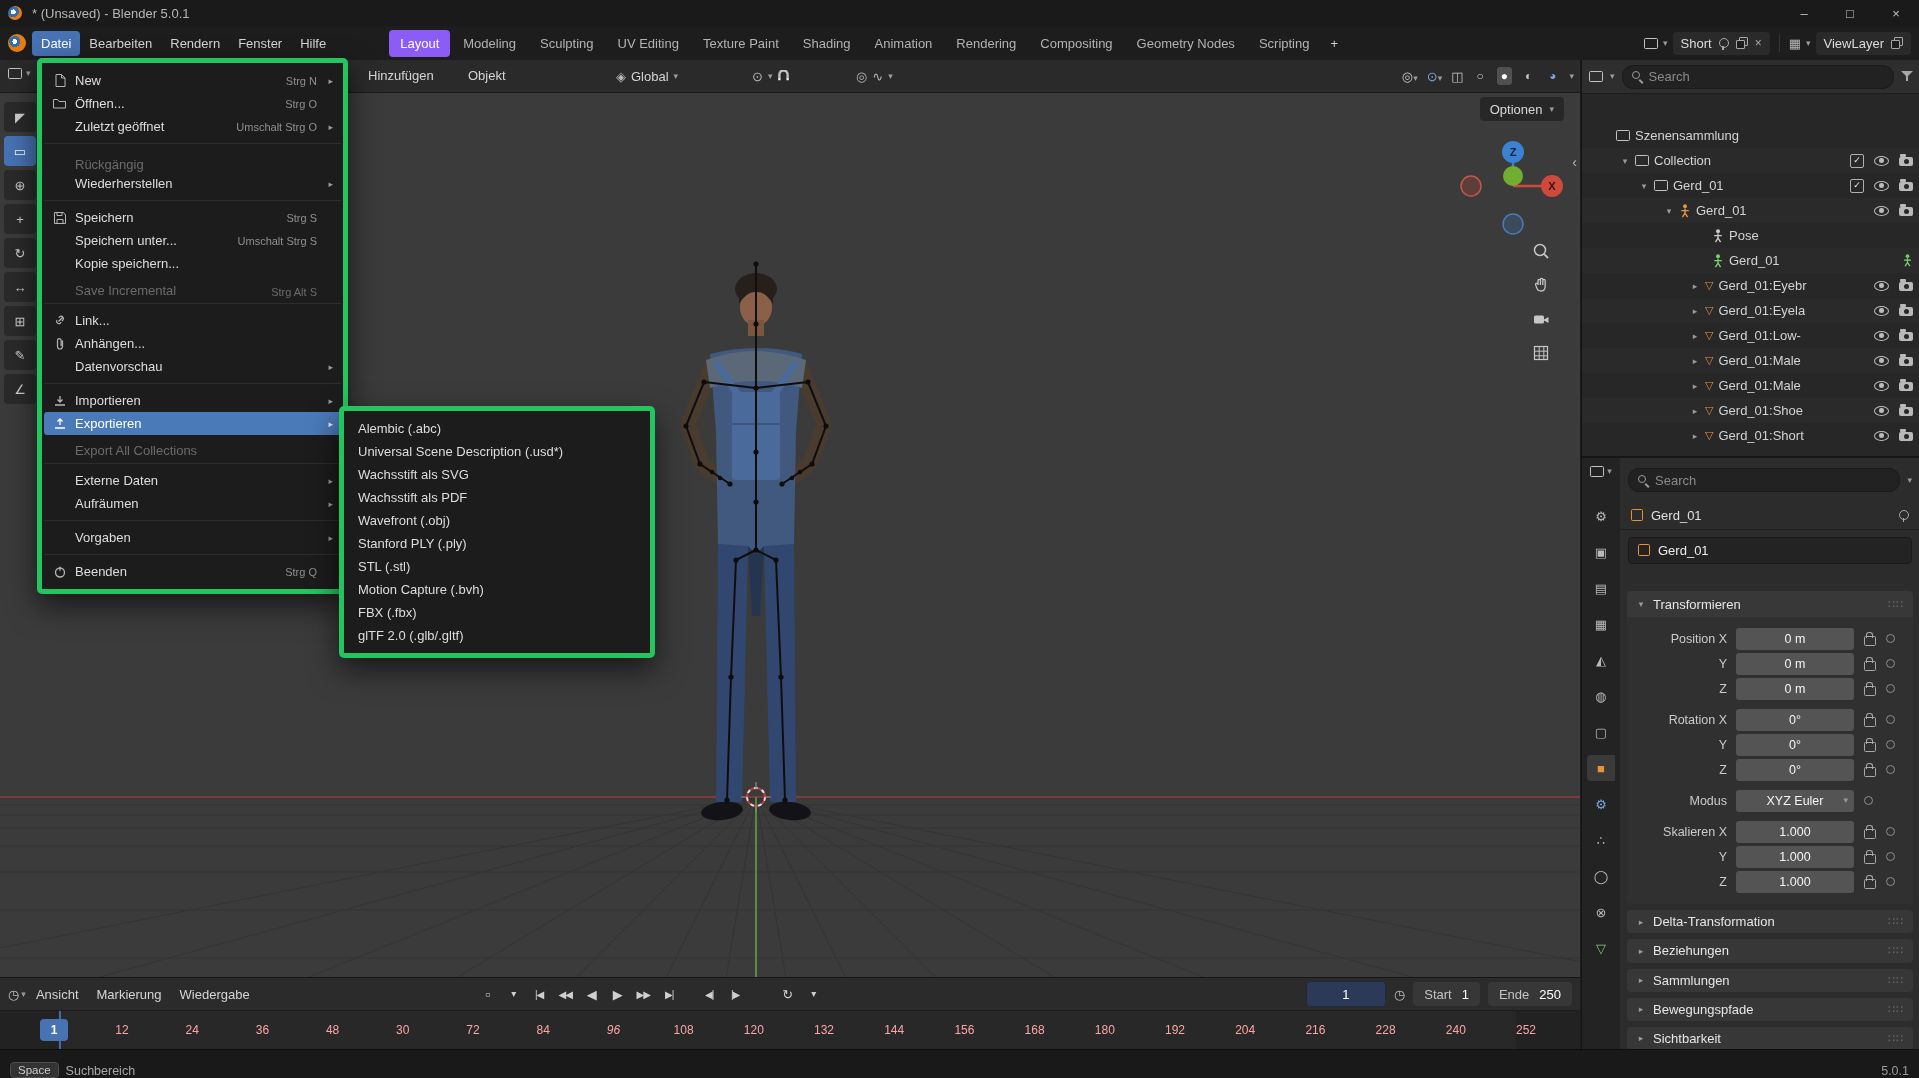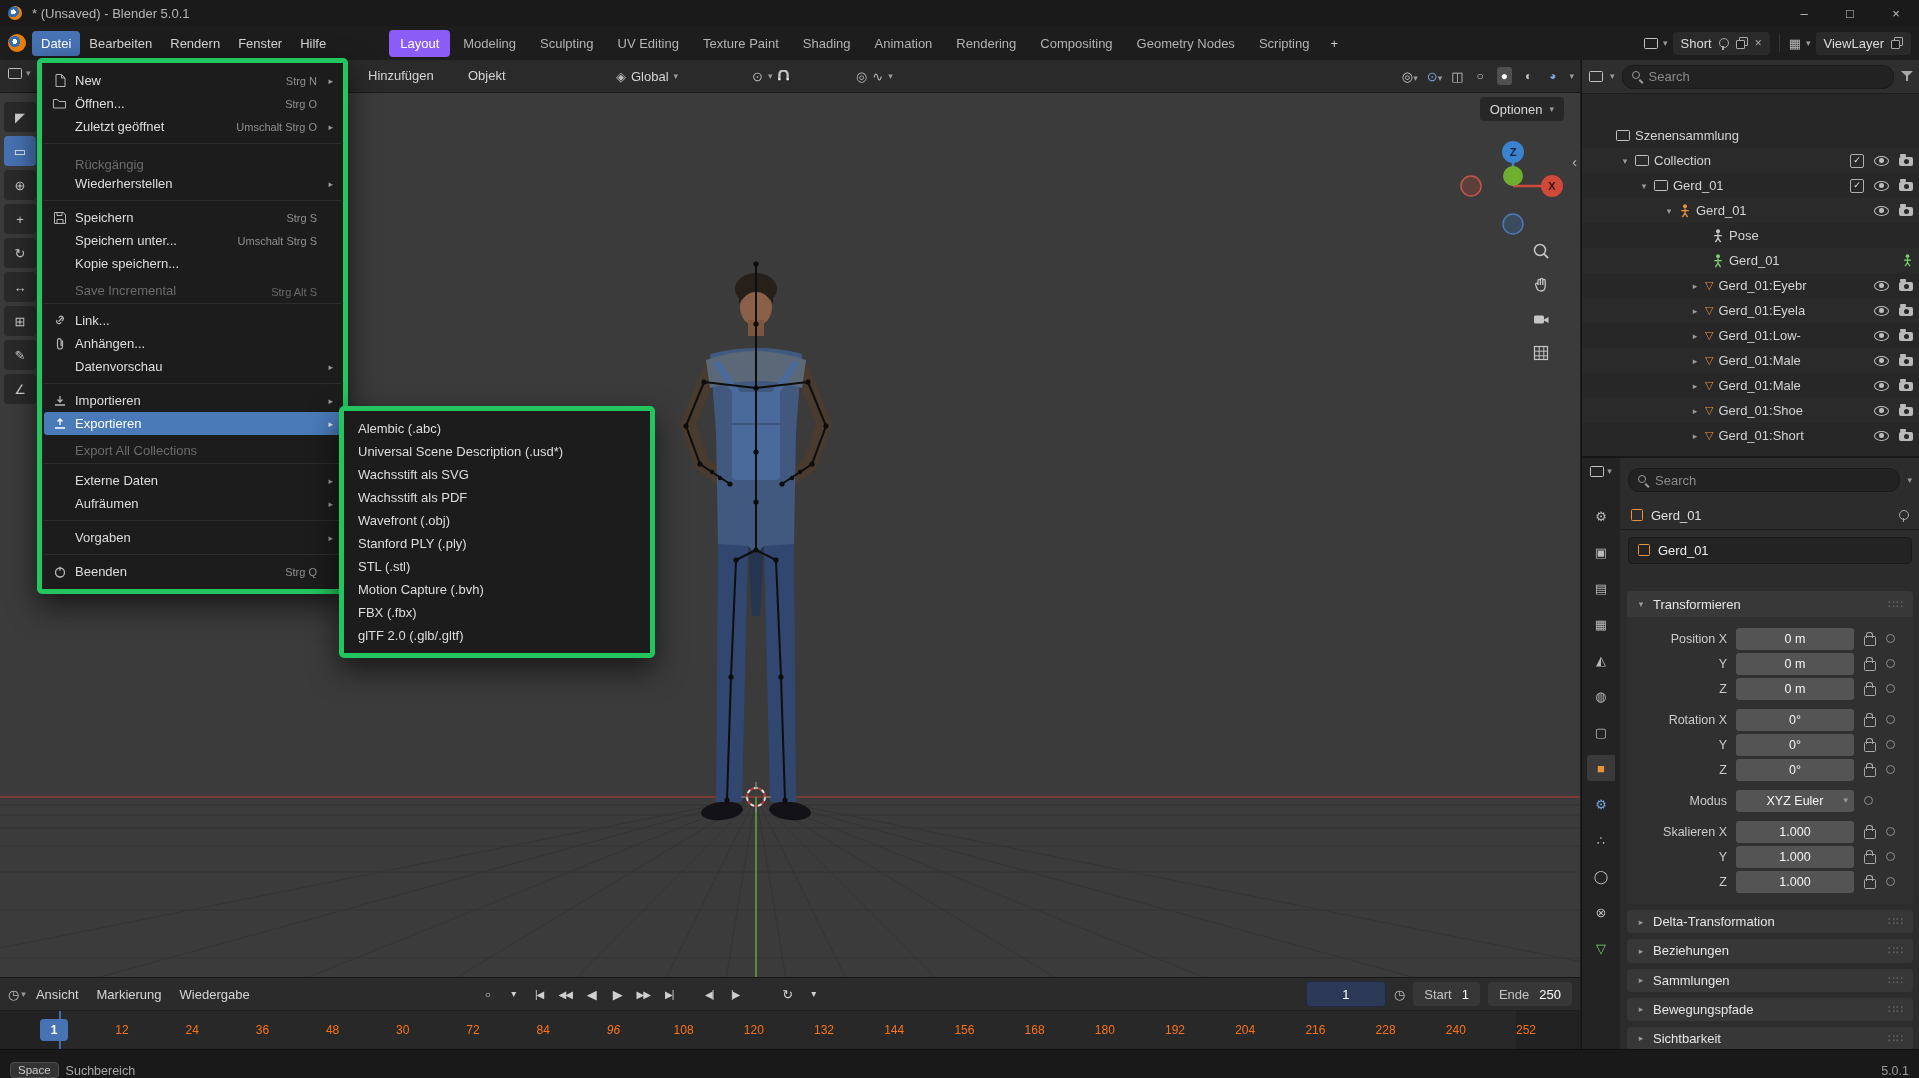--- a/index.html
+++ b/index.html
@@ -102,21 +102,21 @@
   .tl-playback{display:flex;align-items:center;margin-left:215px;gap:1px;}
   .pb{min-width:25px;height:24px;display:flex;align-items:center;justify-content:center;color:#cfcfcf;
       font-size:10px;letter-spacing:-1px;border-radius:3px;}
   .pb.big{font-size:13px;}
   .tl-fields{margin-left:auto;display:flex;align-items:center;gap:8px;}
   .f-frame{width:78px;height:24px;background:#2c3a57;border:1px solid #1e2a42;border-radius:4px;color:#fff;
            display:flex;align-items:center;justify-content:center;}
   .f-pill{height:24px;background:#373737;border-radius:4px;display:flex;align-items:center;gap:10px;padding:0 11px;}
   .f-pill .fl{color:#c3c3c3;} .f-pill .fv{color:#fff;}
   .tl-body{position:relative;height:39px;background:#282828;border-top:1px solid #1d1d1d;}
-  .ruler-num{position:absolute;top:12px;transform:translateX(-50%);color:#f97316;font-size:12px;}
+  .ruler-num{position:absolute;top:12px;transform:translateX(-50%);color:#fca5a5;font-size:12px;}
   .playhead-line{position:absolute;left:59px;top:0;bottom:0;width:2px;background:rgba(71,114,179,.9);}
   .playhead-badge{position:absolute;left:40px;top:8px;height:22px;min-width:28px;background:#4772b3;border-radius:4px;
                   color:#fff;font-weight:bold;font-size:12px;display:flex;align-items:center;justify-content:center;z-index:2;}
   .tl-shade-l{position:absolute;left:0;top:0;bottom:0;width:58px;background:rgba(0,0,0,.14);}
   .tl-shade-r{position:absolute;left:1516px;top:0;bottom:0;right:0;background:rgba(0,0,0,.14);}
 
   
   .rightcol{position:absolute;left:1581px;top:60px;width:338px;height:990px;background:#2c2c2c;border-left:1px solid #131313;}
   .outliner{position:absolute;top:0;left:0;right:0;height:396px;background:#272727;}
   .outl-header{height:33px;background:#2e2e2e;border-bottom:1px solid #1c1c1c;display:flex;align-items:center;padding:0 7px;gap:7px;}

